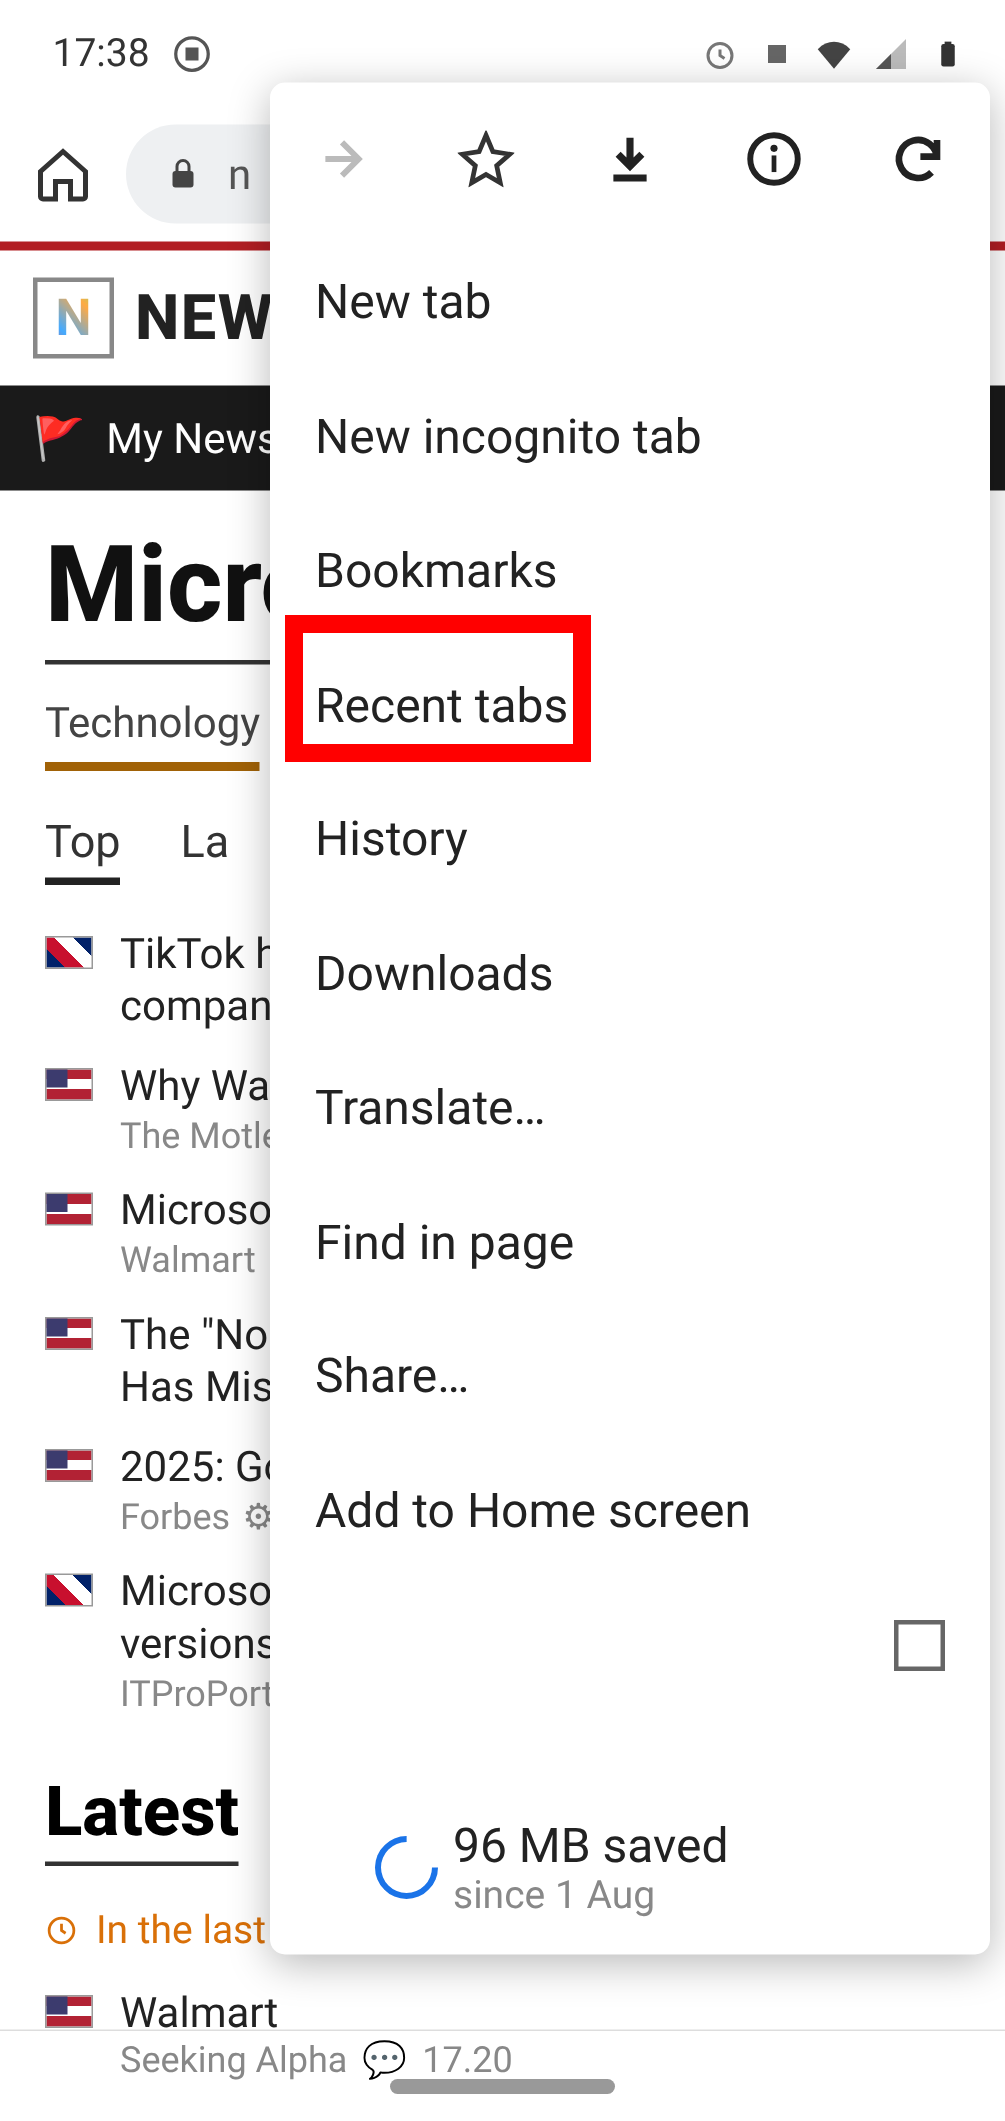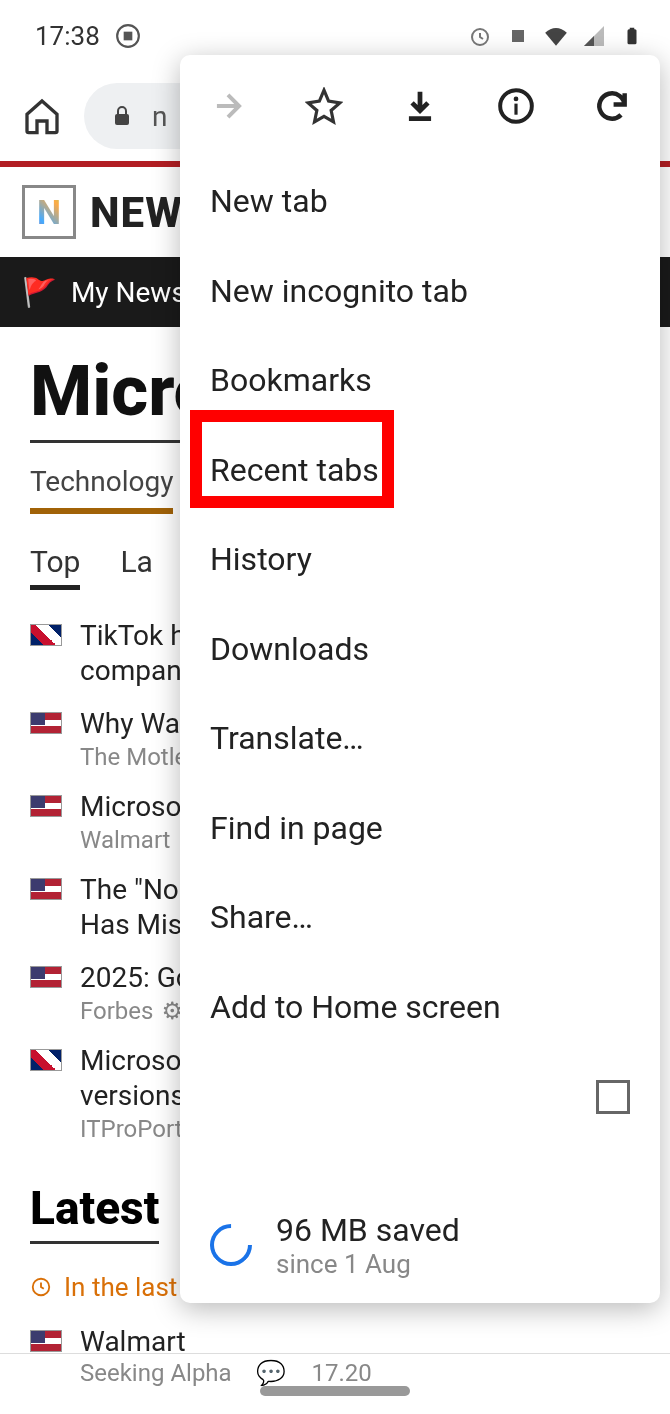--- a/index.html
+++ b/index.html
@@ -79,21 +79,21 @@
   .flag { width:32px; height:22px; margin-top:6px; background:#ccc; border:1px solid #999; position:relative;}
   .flag-uk { background:linear-gradient(45deg,#012169 25%,#c8102e 25% 50%,#fff 50% 75%,#012169 75%); }
   .flag-us { background:linear-gradient(#b22234 33%,#fff 33% 66%,#b22234 66%); position:relative;}
   .flag-us::before{content:"";position:absolute;top:0;left:0;width:14px;height:12px;background:#3c3b6e;}
   .news-text { font-size:28px; color:#222; line-height:1.25;}
   .news-src { font-size:24px; color:#888; margin-top:2px; display:flex; align-items:center; gap:8px;}
 
   .h2 { font-size:46px; font-weight:800; margin-top:20px; border-bottom:3px solid #333; display:inline-block; padding-bottom:6px;}
   .time-filter { display:flex; align-items:center; gap:12px; margin-top:28px; color:#d97008; font-size:26px;}
   .latest-item { margin-top:22px; }
-  .latest-src { font-size:24px; color:#888; display:flex; align-items:center; gap:25px;}
+  .latest-src { font-size:24px; color:#888; display:flex; align-items:center; gap:10px;}
 
   
   .menu {
     position:absolute;
     top:55px; right:10px;
     width:480px;
     height:1248px;
     background:#fff;
     border-radius:10px;
     box-shadow:0 6px 28px rgba(0,0,0,0.28);
@@ -107,22 +107,23 @@
   .micon { width:40px; height:40px; display:flex;align-items:center;justify-content:center; color:#444;}
   .menu-item {
     height:90px; display:flex; align-items:center;
     padding:0 30px; font-size:32px; color:#222;
   }
   .checkbox {
     width:34px; height:34px; border:3px solid #666; margin-left:auto;
   }
   .menu-partial { height:50px; padding:0 30px; font-size:32px; color:#bbb; display:flex; align-items:flex-end;}
   .data-saved {
-    display:flex; align-items:center; gap:24px;
+    display:flex; align-items:center; gap:10px;
     padding:20px 30px 24px;
+    margin-left:40px;
   }
   .ds-icon { width:42px; height:42px; border:4px solid #1a73e8; border-top-color:transparent; border-radius:50%; transform:rotate(45deg);}
   .ds-text1 { font-size:32px; color:#222;}
   .ds-text2 { font-size:26px; color:#888;}
 
   .highlight {
     position:absolute;
     border:12px solid #f00;
     pointer-events:none;
   }

